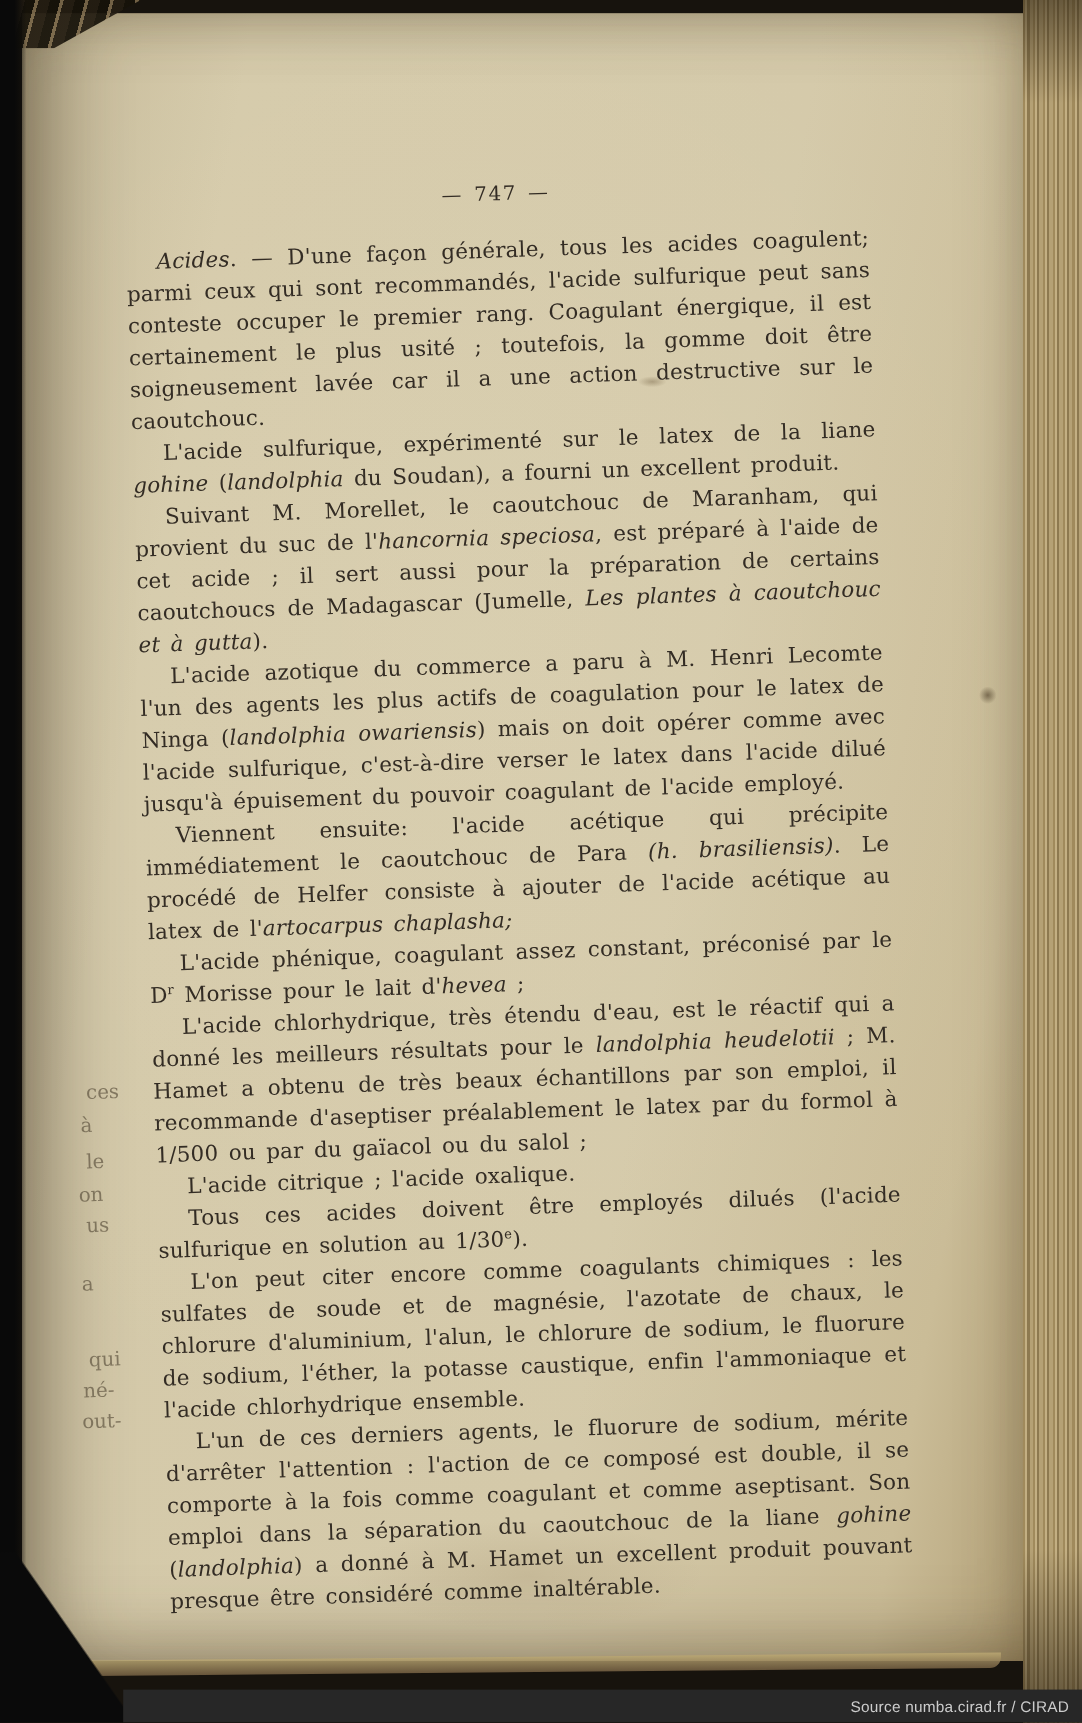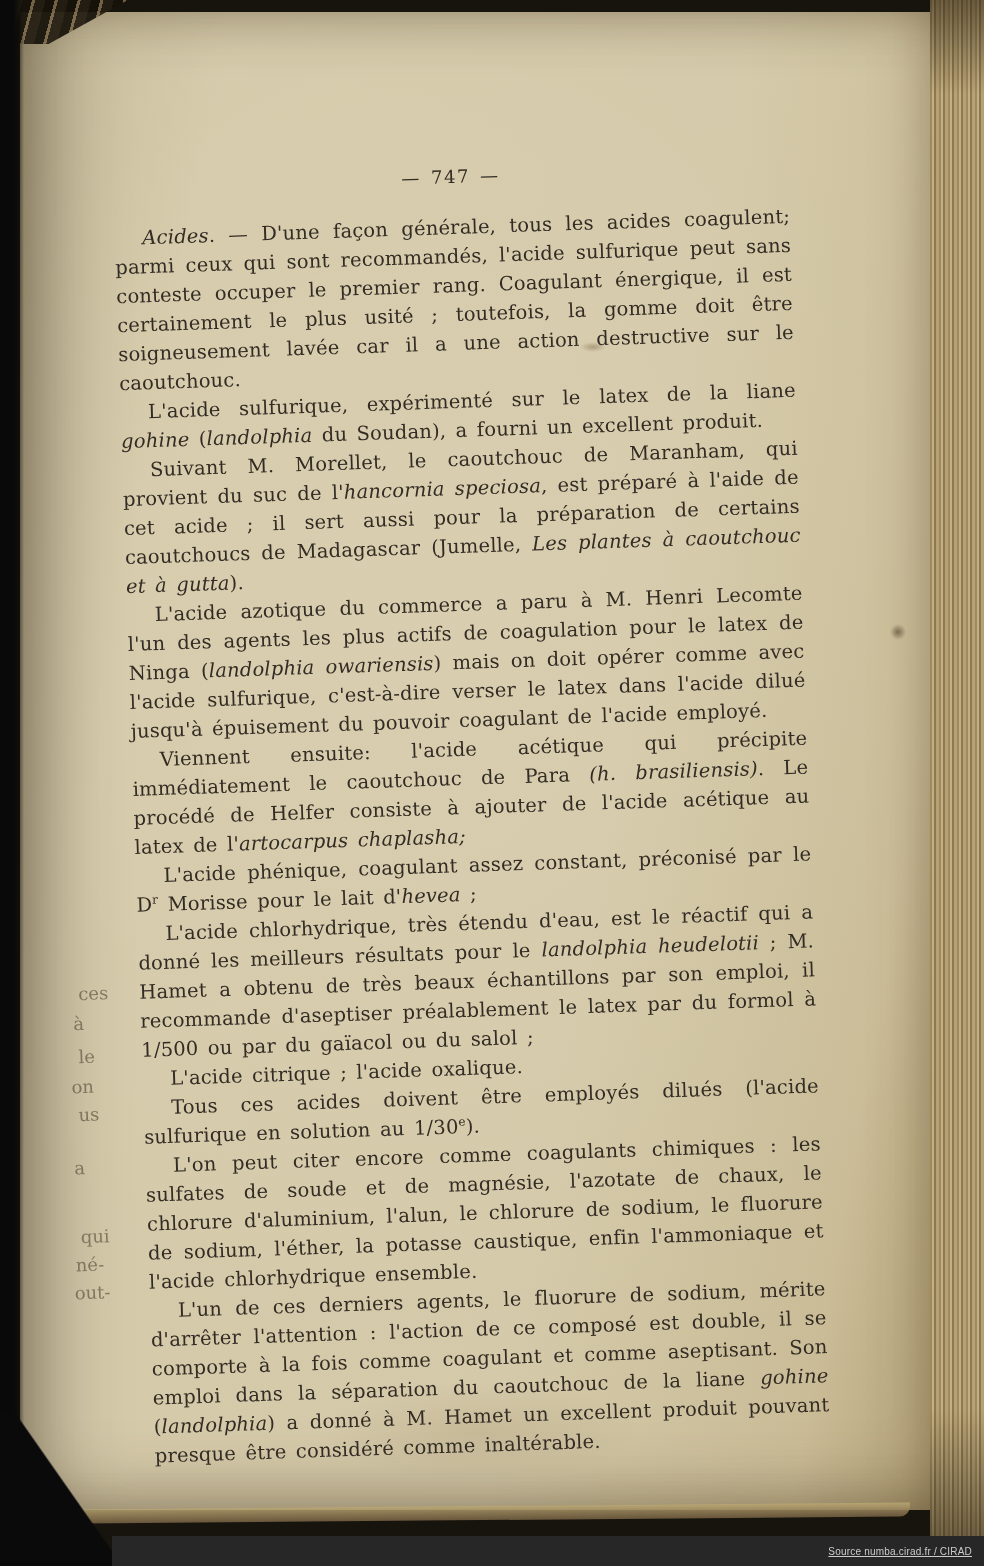--- a/index.html
+++ b/index.html
@@ -96,21 +96,21 @@
     background: radial-gradient(closest-side, rgba(120,95,55,0.14), rgba(120,95,55,0)); }
 
   
   .source-bar {
     position: absolute; left: 112px; right: 0; bottom: 0; height: 30px;
     background: var(--footer-bg, #272727);
     display: flex; align-items: center; justify-content: flex-end;
     padding-right: 12px; box-sizing: border-box;
     font-family: "Liberation Sans", sans-serif;
   }
-  .source-caption { font-size: 10px; color: var(--footer-text, #cccccc); letter-spacing: 0.2px; text-decoration: underline; }
+  .source-caption { font-size: 14px; color: var(--footer-text, #cccccc); letter-spacing: 0.2px; }
 </style>
 </head>
 <body>
 
 <div class="scan">
 
   <div class="page">
     <div class="stain stain-a"></div>
     <div class="stain stain-b"></div>
     <div class="stain stain-c"></div>

